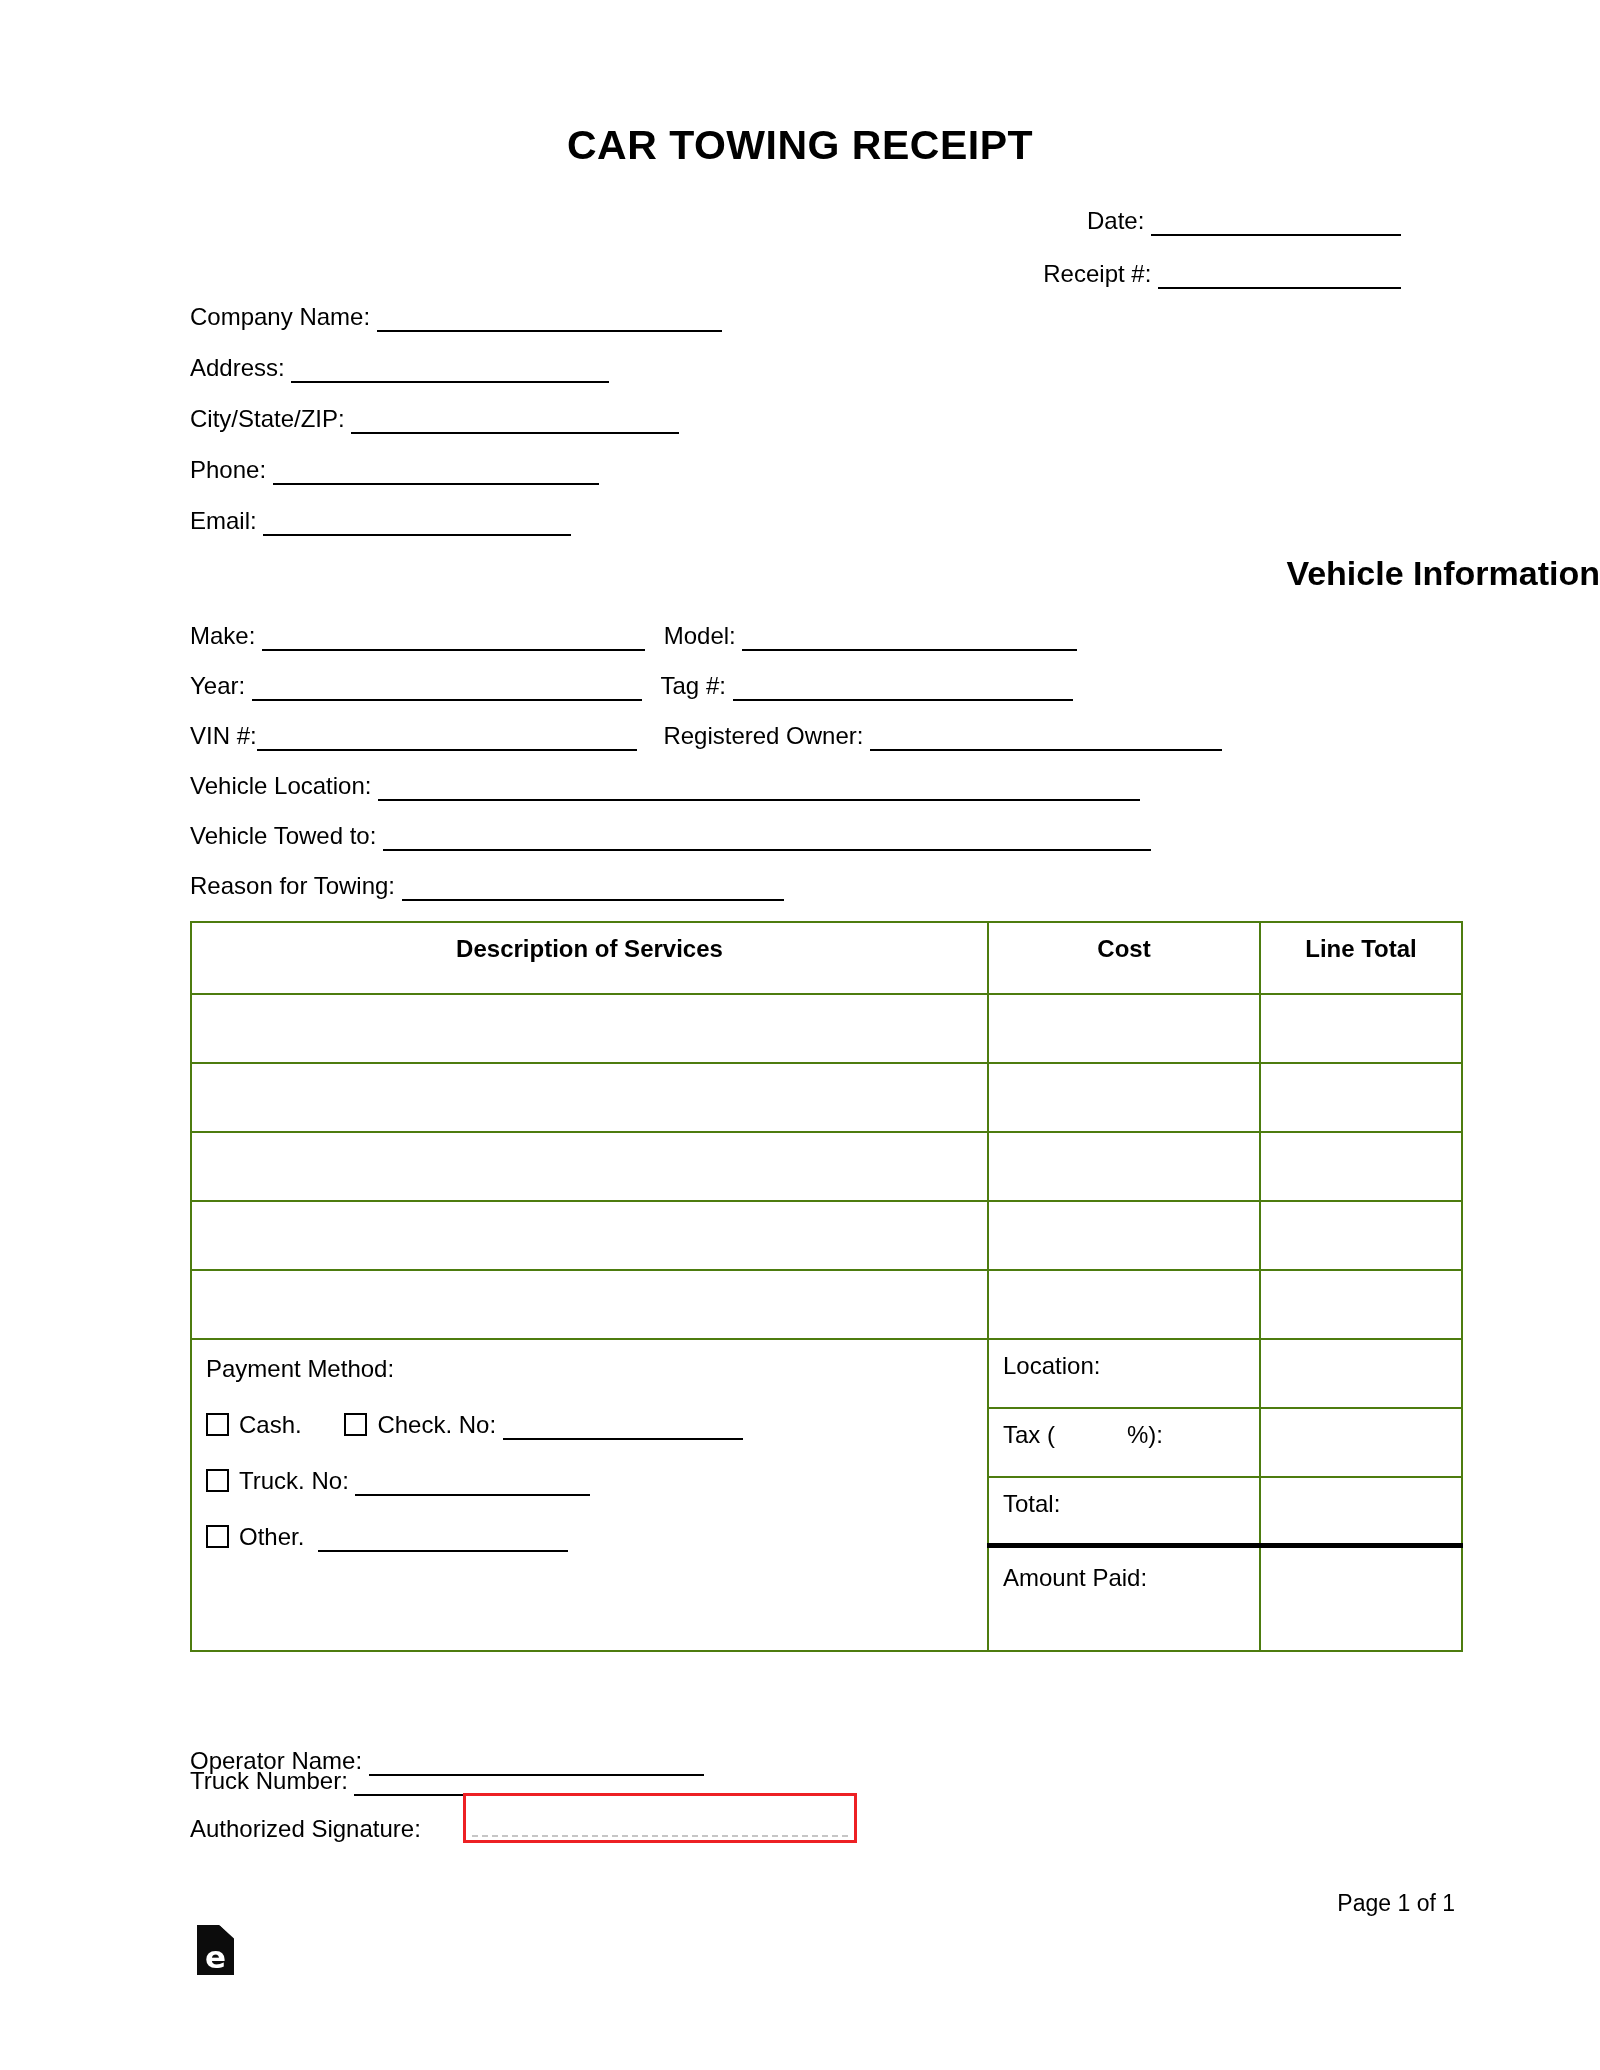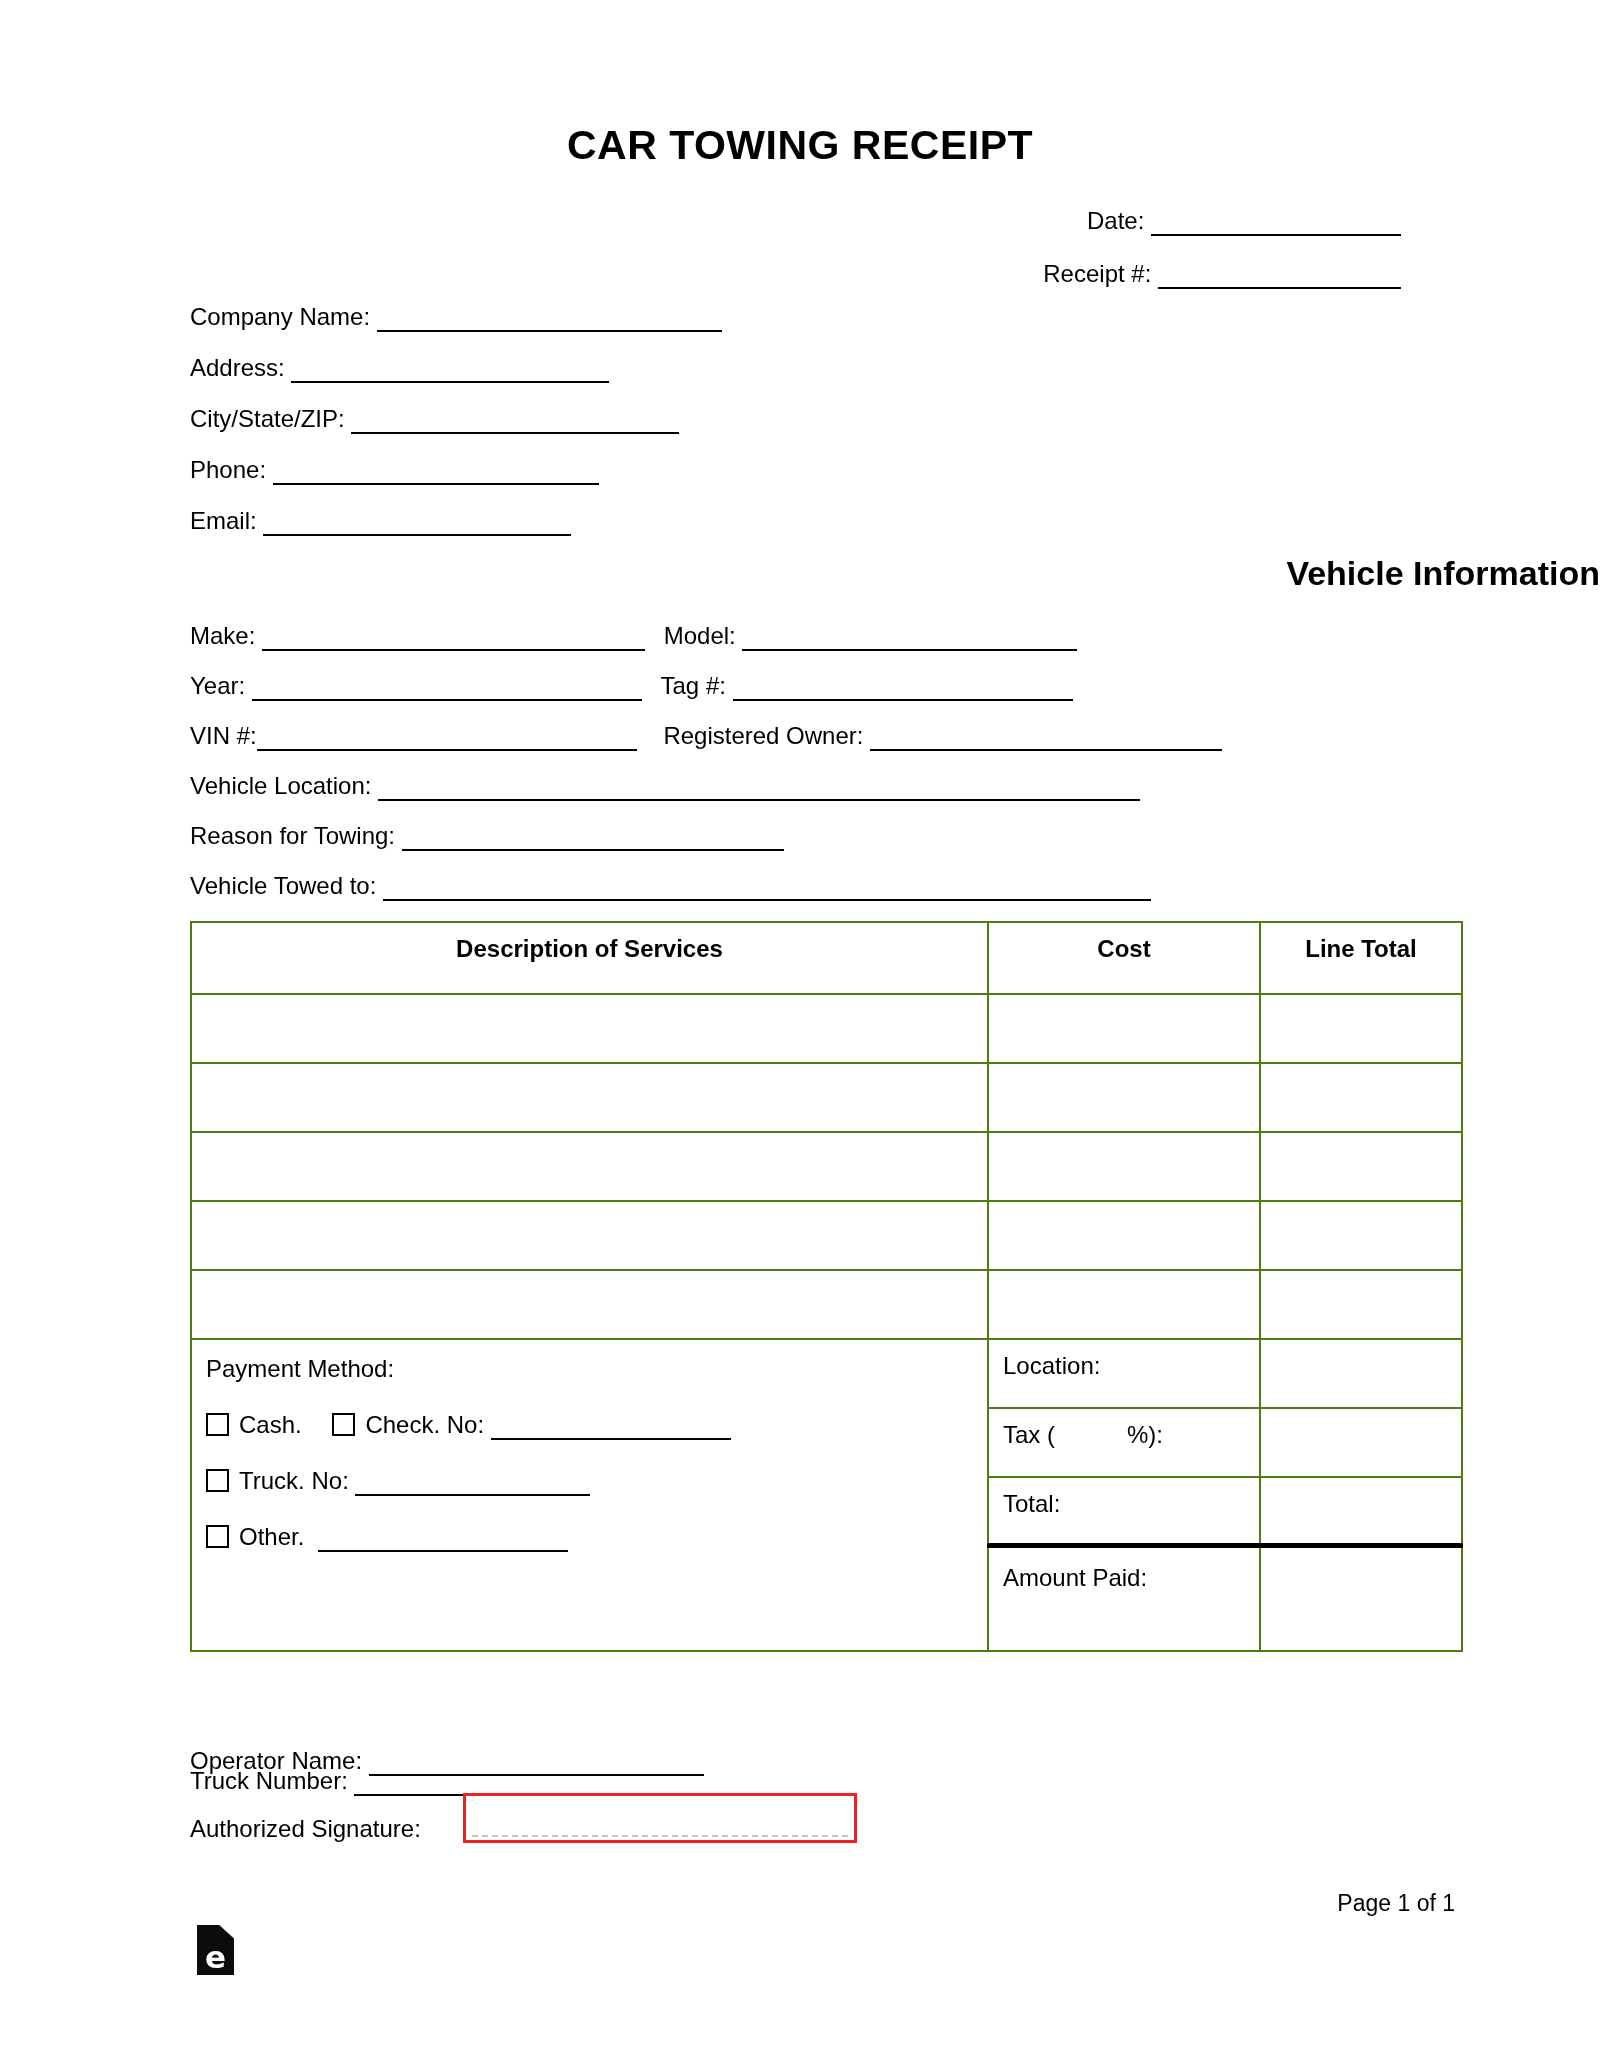--- a/index.html
+++ b/index.html
@@ -54,21 +54,21 @@
   td.sum-value { vertical-align:top; }
   tr.sum-row-4 td { border-top:5px solid #000; }
   tr.sum-row-4 td.sum-label { padding-top:16px; }
 
   .pm-label { line-height:29px; }
   .pay-row { margin-top:27px; line-height:29px; white-space:nowrap; }
   .checkbox {
     display:inline-block; width:19px; height:19px; border:2px solid #000;
     vertical-align:-3px; margin-right:10px; background:#fff;
   }
-  .cash-group { margin-right:24px; }
+  .cash-group { margin-right:36px; }
   .tax-spacer { display:inline-block; width:72px; }
 
   .sig-block { position:absolute; left:190px; top:1715px; width:1000px; height:160px; }
   .sig-row { position:absolute; left:0; white-space:nowrap; }
   .sig-row-1 { top:16px;margin-top:16px; }
   .sig-row-2 { top:52px; }
   .sig-row-3 { top:100px; }
   .sig-box {
     position:absolute; left:273px; top:78px; width:388px; height:44px;
     border:3px solid #ed2024; background:#ffffff;
@@ -154,26 +154,26 @@
     <div class="vehicle-row">
       <span>VIN #:</span><span class="bl" style="width:380px"></span>
       <span class="second-label" style="margin-left:20px">Registered Owner:</span>
       <span class="bl" style="width:352px"></span>
     </div>
     <div class="vehicle-row">
       <span>Vehicle Location:</span>
       <span class="bl" style="width:762px"></span>
     </div>
     <div class="vehicle-row">
+      <span>Vehicle Towed to:</span>
+      <span class="bl" style="width:768px"></span>
+    </div>
+    <div class="vehicle-row">
       <span>Reason for Towing:</span>
       <span class="bl" style="width:382px"></span>
-    </div>
-    <div class="vehicle-row">
-      <span>Vehicle Towed to:</span>
-      <span class="bl" style="width:768px"></span>
     </div>
   </div>
 
   <table class="services">
     <colgroup>
       <col style="width:797px">
       <col style="width:272px">
       <col style="width:202px">
     </colgroup>
     <tbody>

